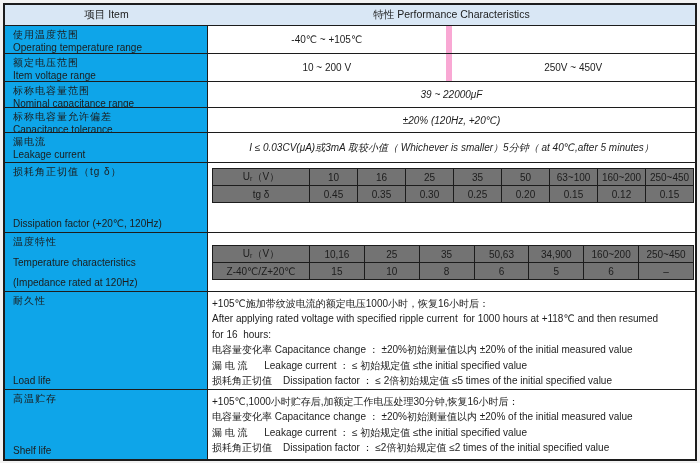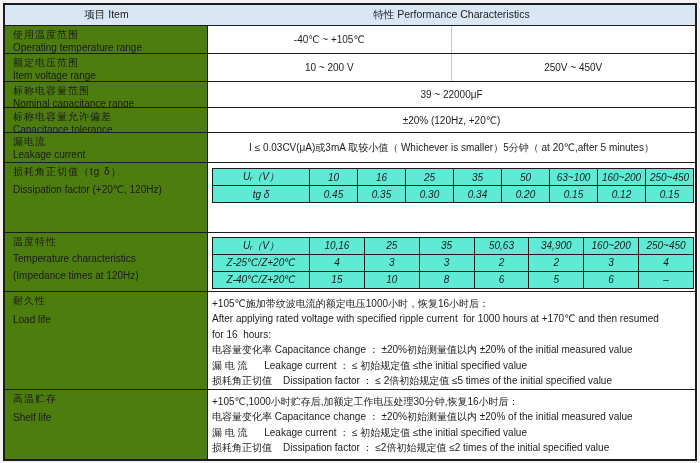--- a/index.html
+++ b/index.html
@@ -19,53 +19,53 @@
     display: grid;
     grid-template-columns: 203px 1fr;
     grid-template-rows: 21px 28px 28px 26px 25px 30px 70px 59px 98px 1fr;
   }
   .cell {
     box-sizing: border-box;
     border-bottom: 1px solid #1c1c1c;
     overflow: hidden;
   }
   .label-cell {
-    background: #4d7c0f;
+    background: #0ea5e9;
     border-right: 1px solid #1c1c1c;
-    display: flex; flex-direction: column; justify-content: flex-start;
+    display: flex; flex-direction: column; justify-content: space-between;
     padding: 2px 6px 2px 8px;
     font-size: 10px; line-height: 13px;
   }
   .label-cell .zh { letter-spacing: 1px; }
   .header-cell {
     background: #d9e7f5;
     display: flex; align-items: center; justify-content: center;
     font-size: 10.5px;
   }
   .value-cell {
     display: flex; align-items: center; justify-content: center;
     font-size: 10px;
+    font-style: italic;
   }
   .split { display: grid; grid-template-columns: 1fr 1fr; padding: 0; }
   .split .half {
     display: flex; align-items: center; justify-content: center;
     font-size: 10px;
   }
-  .split .half.first { border-right: 1px solid #f9a8d4; }
+  .split .half.first { border-right: 6px solid #f9a8d4; }
   .content-cell {
     padding: 3px 6px 2px 4px;
     font-size: 10px;
   }
   .last-row { border-bottom: none; }
   table.inner {
     border-collapse: collapse;
     table-layout: fixed;
     width: 482px;
-    background: #5eead4;
-    font-style: italic;
+    background: #737373;
   }
   table.inner td {
     border: 1px solid #1c1c1c;
     text-align: center;
     font-size: 10px;
     height: 16px;
     padding: 0 1px;
     overflow: hidden;
     white-space: nowrap;
   }
@@ -118,21 +118,21 @@
   <div class="cell label-cell">
     <div class="zh">标称电容量允许偏差</div>
     <div>Capacitance tolerance</div>
   </div>
   <div class="cell value-cell">±20% (120Hz, +20℃)</div>
 
   <div class="cell label-cell">
     <div class="zh">漏电流</div>
     <div>Leakage current</div>
   </div>
-  <div class="cell value-cell">I ≤ 0.03CV(μA)或3mA 取较小值（ Whichever is smaller）5分钟（ at 20℃,after 5 minutes）</div>
+  <div class="cell value-cell">I ≤ 0.03CV(μA)或3mA 取较小值（ Whichever is smaller）5分钟（ at 40℃,after 5 minutes）</div>
 
   <div class="cell label-cell">
     <div class="zh">损耗角正切值（tg δ）</div>
     <div style="height:5px"></div>
     <div>Dissipation factor   (+20℃, 120Hz)</div>
   </div>
   <div class="cell content-cell">
     <div class="tbl-wrap">
       <table class="inner">
         <tbody>
@@ -145,66 +145,56 @@
           <td>50</td>
           <td>63~100</td>
           <td>160~200</td>
           <td>250~450</td>
         </tr>
         <tr>
           <td class="rowhead">tg δ</td>
           <td>0.45</td>
           <td>0.35</td>
           <td>0.30</td>
-          <td>0.34</td>
+          <td>0.25</td>
           <td>0.20</td>
           <td>0.15</td>
           <td>0.12</td>
           <td>0.15</td>
         </tr>
       </tbody>
         </table>
     </div>
     <div class="note">
       
       
     </div>
   </div>
 
   <div class="cell label-cell">
     <div class="zh">温度特性</div>
     <div style="height:4px"></div>
     <div>Temperature characteristics</div>
     <div style="height:4px"></div>
-    <div>(Impedance times at 120Hz)</div>
+    <div>(Impedance rated at 120Hz)</div>
   </div>
   <div class="cell content-cell centered-v">
     <table class="inner">
       <tbody>
           <tr>
         <td class="rowhead">Uᵣ（V）</td>
         <td>10,16</td>
         <td>25</td>
         <td>35</td>
         <td>50,63</td>
         <td>34,900</td>
         <td>160~200</td>
         <td>250~450</td>
       </tr>
       <tr>
-        <td class="rowhead">Z-25℃/Z+20℃</td>
-        <td>4</td>
-        <td>3</td>
-        <td>3</td>
-        <td>2</td>
-        <td>2</td>
-        <td>3</td>
-        <td>4</td>
-      </tr>
-      <tr>
         <td class="rowhead">Z-40℃/Z+20℃</td>
         <td>15</td>
         <td>10</td>
         <td>8</td>
         <td>6</td>
         <td>5</td>
         <td>6</td>
         <td>–</td>
       </tr>
     </tbody>
@@ -212,21 +202,21 @@
   </div>
 
   <div class="cell label-cell">
     <div class="zh">耐久性</div>
     <div style="height:6px"></div>
     <div>Load life</div>
   </div>
   <div class="cell content-cell">
     <div class="para">
       <div class="line">+105℃施加带纹波电流的额定电压1000小时，恢复16小时后：</div>
-      <div class="line">After applying rated voltage with specified ripple current  for 1000 hours at +170℃ and then resumed</div>
+      <div class="line">After applying rated voltage with specified ripple current  for 1000 hours at +118℃ and then resumed</div>
       <div class="line">for 16  hours:</div>
       <div class="line">电容量变化率 Capacitance change ： ±20%初始测量值以内 ±20% of the initial measured value</div>
       <div class="line">漏 电 流      Leakage current ： ≤ 初始规定值 ≤the initial specified value</div>
       <div class="line">损耗角正切值    Dissipation factor ： ≤ 2倍初始规定值 ≤5 times of the initial specified value</div>
     </div>
   </div>
 
   <div class="cell label-cell last-row">
     <div class="zh">高温贮存</div>
     <div style="height:6px"></div>

